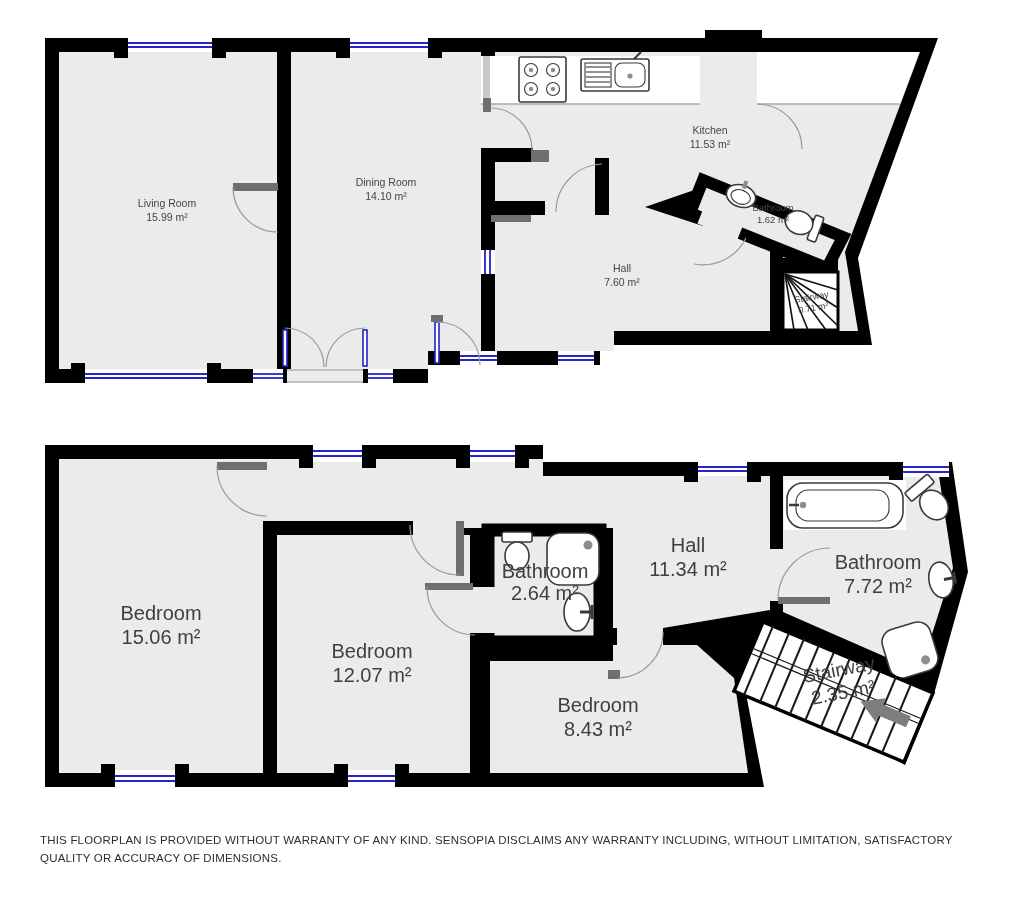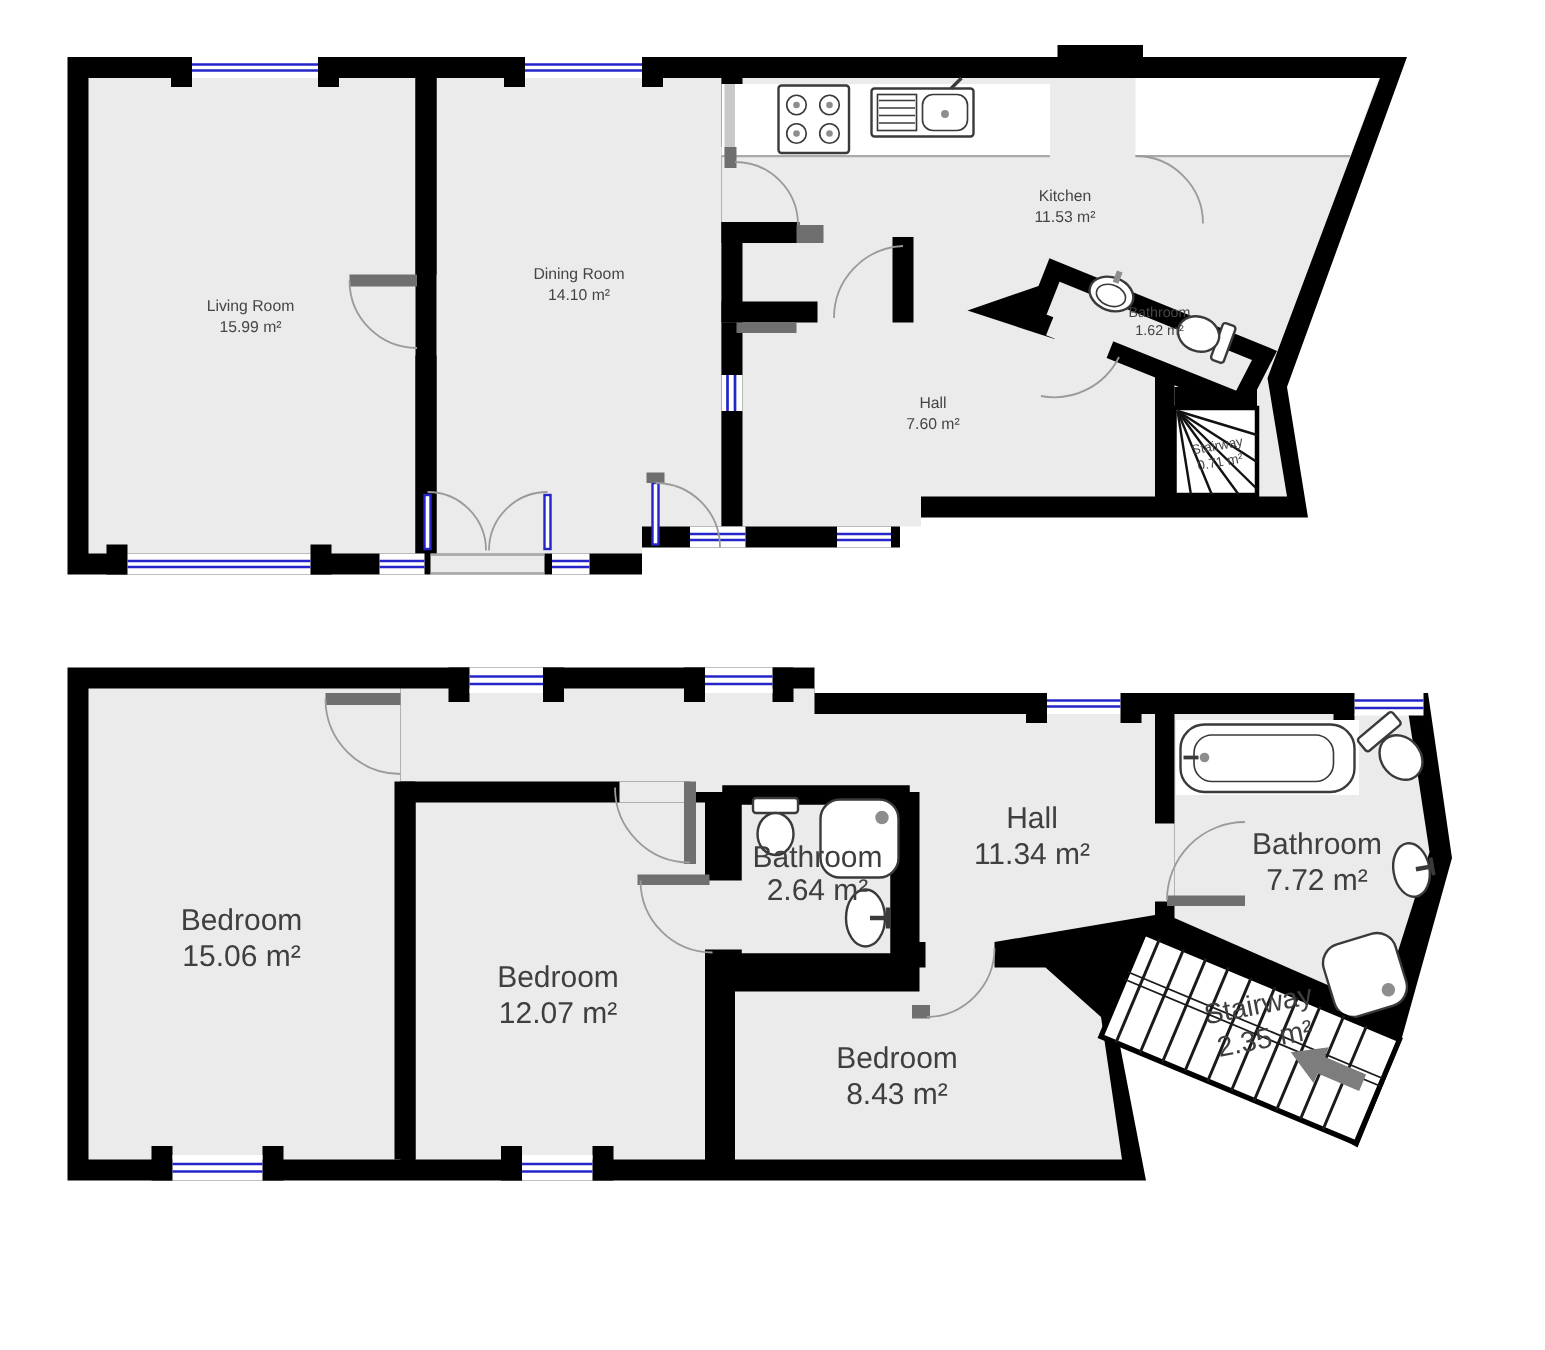--- a/index.html
+++ b/index.html
@@ -331,13 +331,14 @@
       <text class="lbl lbl2" x="598" y="712">Bedroom</text>
       <text class="lbl lbl2" x="598" y="736">8.43 m²</text>
       <g transform="translate(840,676) rotate(-11)">
         <text class="lbl lbl2s" x="0" y="0">Stairway</text>
         <text class="lbl lbl2s" x="0" y="23">2.35 m²</text>
       </g>
     </g>
   </g>
 </svg>
 
+<div id="disclaimer">THIS FLOORPLAN IS PROVIDED WITHOUT WARRANTY OF ANY KIND. SENSOPIA DISCLAIMS ANY WARRANTY INCLUDING, WITHOUT LIMITATION, SATISFACTORY QUALITY OR ACCURACY OF DIMENSIONS.</div>
 </div>
 
 </body></html>

